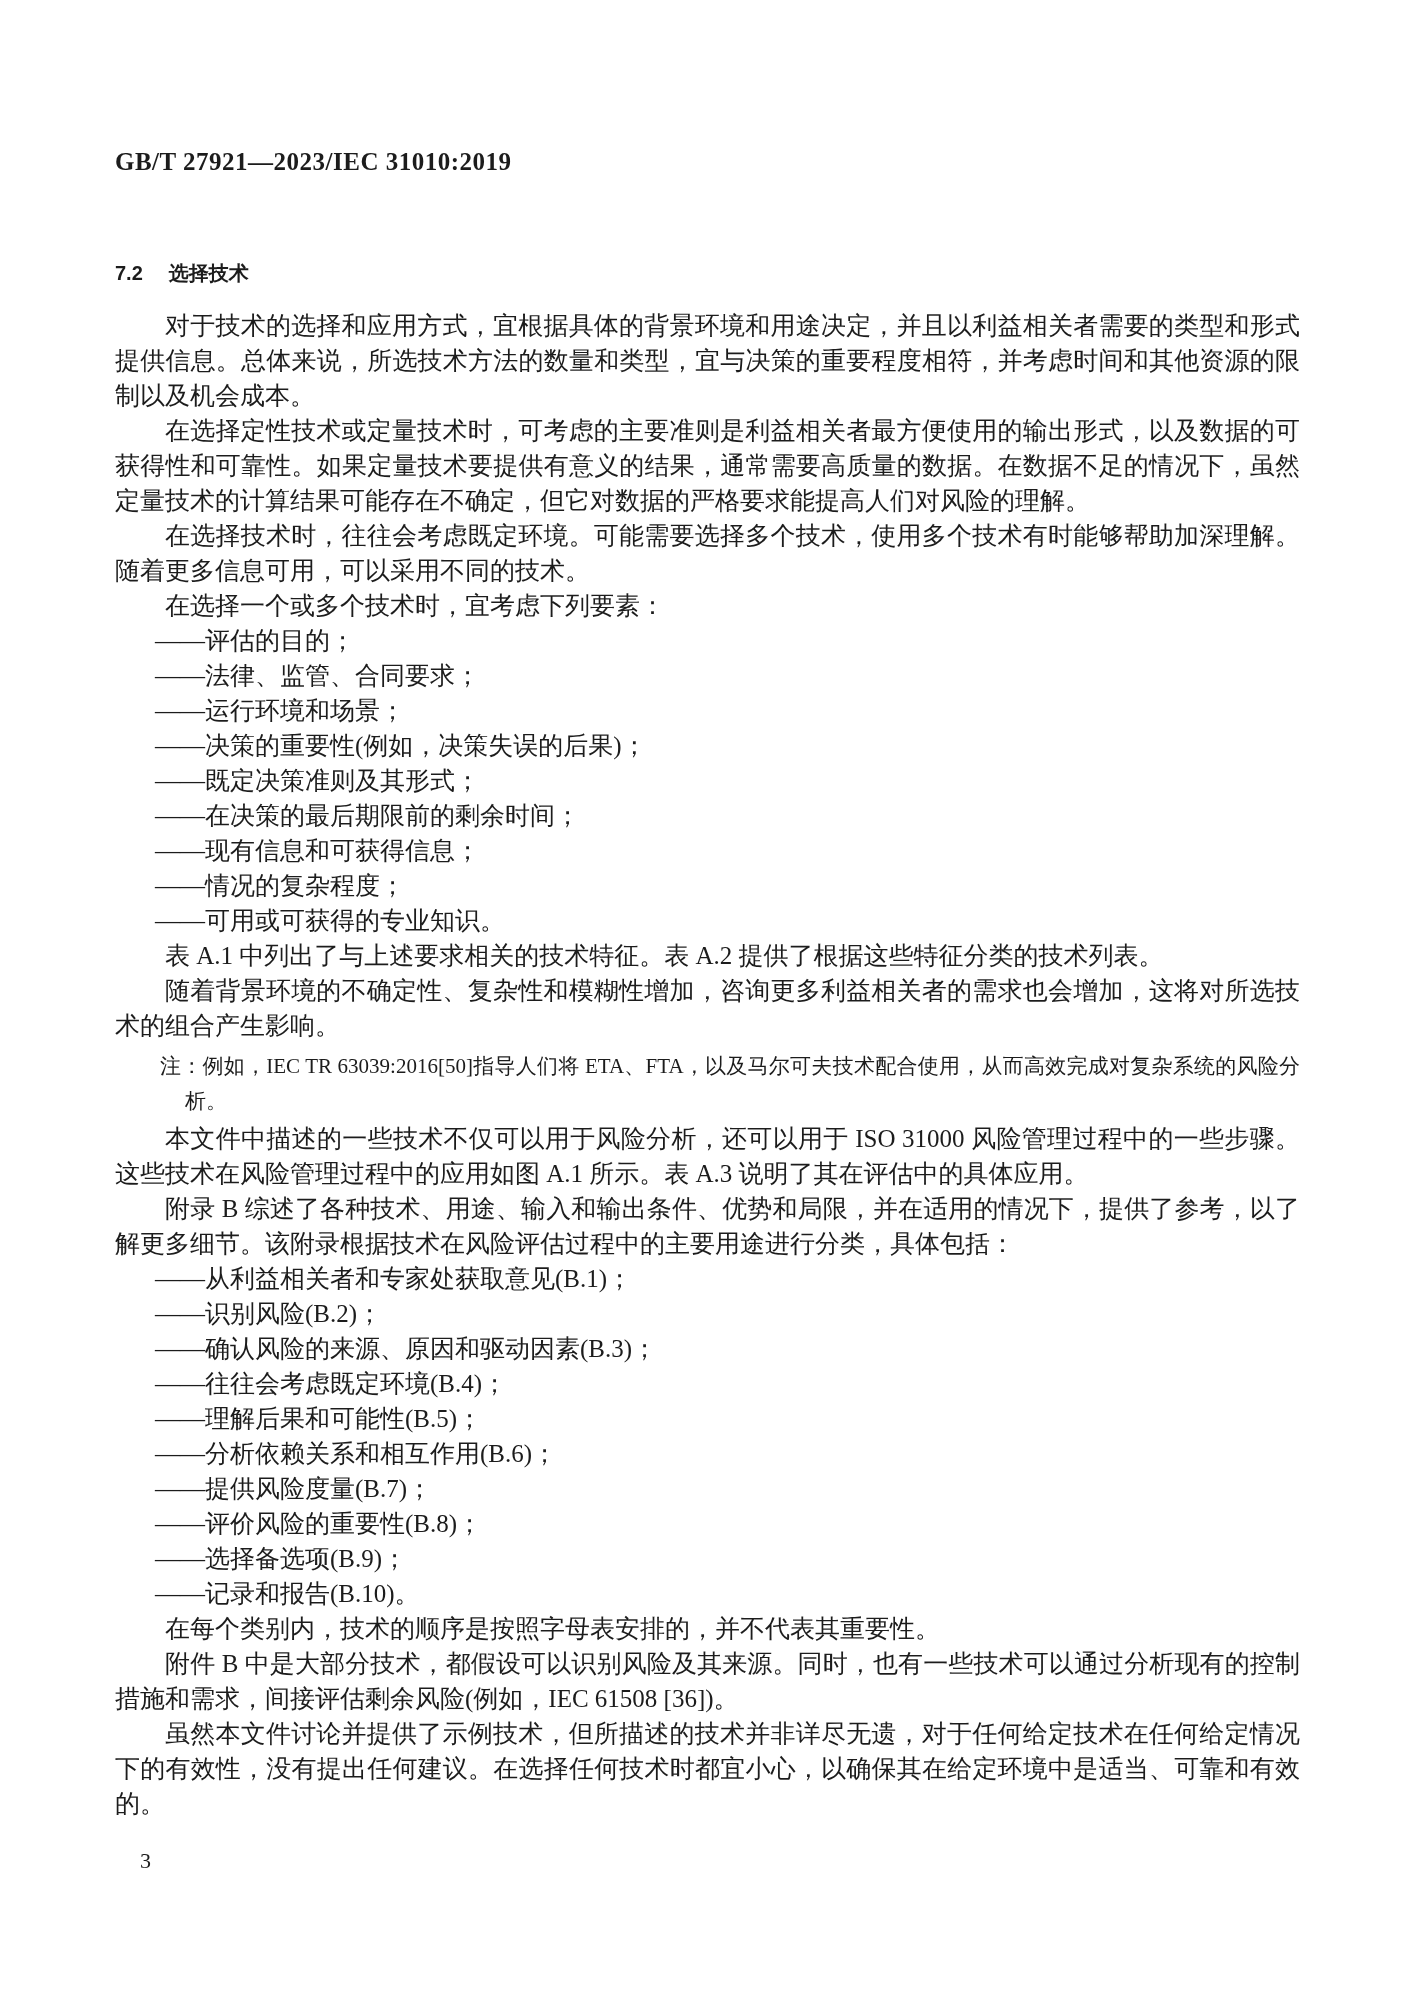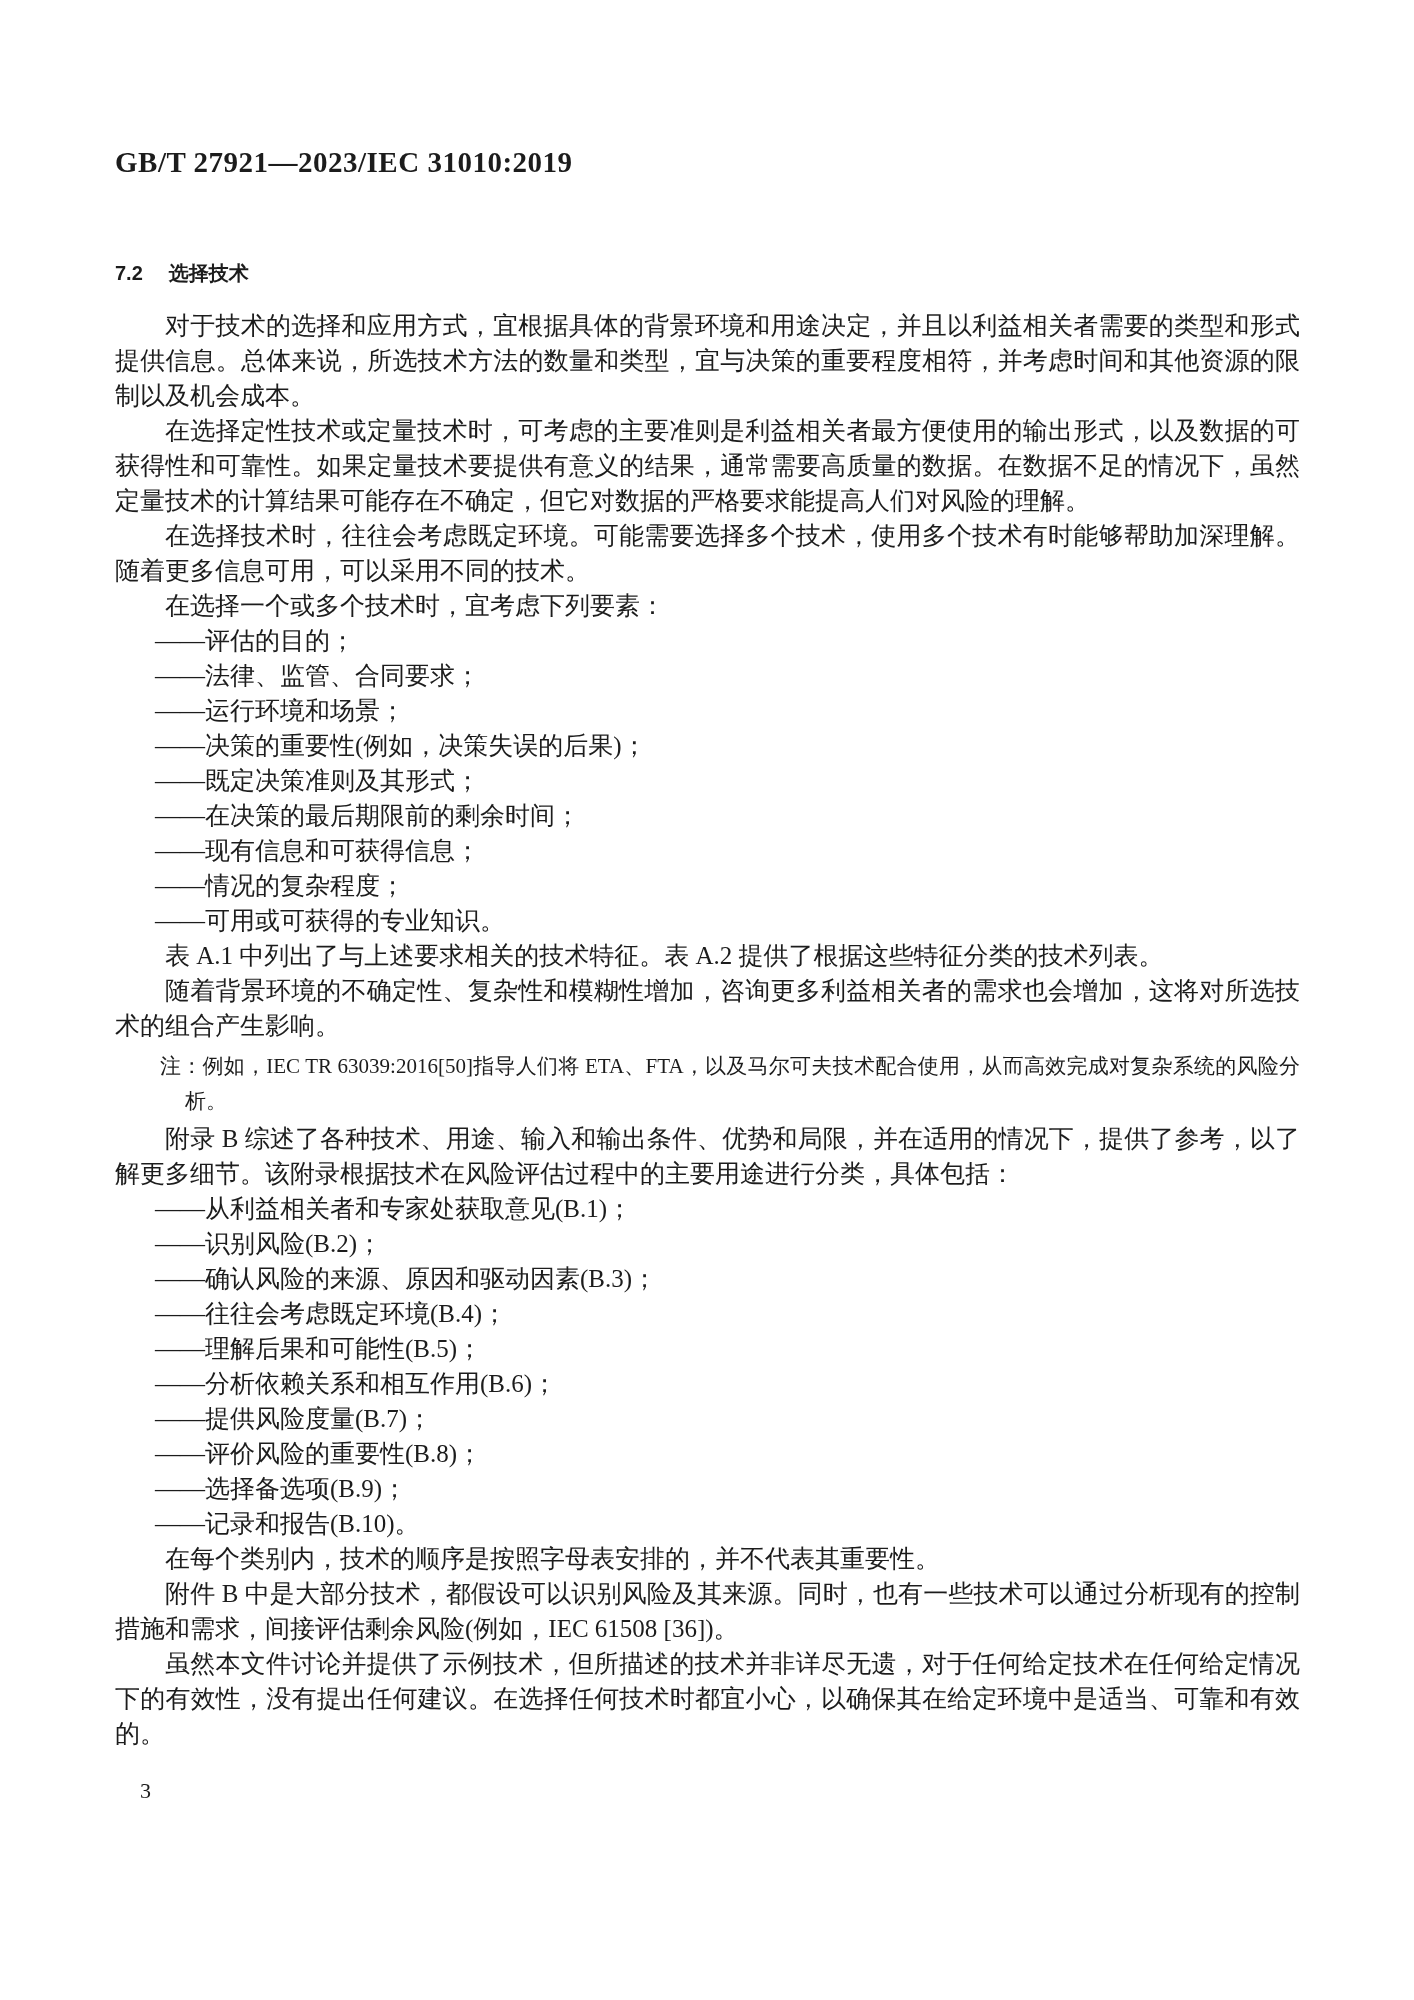--- a/index.html
+++ b/index.html
@@ -12,21 +12,21 @@
     width: 1414px;
     height: 2000px;
     background: #ffffff;
     box-sizing: border-box;
     padding: 148px 114px 0 115px;
     font-family: "Liberation Serif", "DejaVu Serif", serif;
     color: #1c1c1c;
     overflow: hidden;
   }
   .doc-header {
-    font-size: 29px;
+    font-size: 25px;
     font-weight: bold;
     letter-spacing: 0.5px;
     line-height: 28px;
     font-family: "Liberation Serif", "DejaVu Serif", serif;
   }
   .section-heading {
     margin-top: 82px;
     font-size: 20px;
     font-weight: bold;
     line-height: 30px;
@@ -93,20 +93,21 @@
       <p class="para list-item">——现有信息和可获得信息；</p>
       <p class="para list-item">——情况的复杂程度；</p>
       <p class="para list-item">——可用或可获得的专业知识。</p>
     </div>
 
     <p class="para">表 A.1 中列出了与上述要求相关的技术特征。表 A.2 提供了根据这些特征分类的技术列表。</p>
     <p class="para">随着背景环境的不确定性、复杂性和模糊性增加，咨询更多利益相关者的需求也会增加，这将对所选技术的组合产生影响。</p>
 
     <p class="para note"><span>注：</span><span>例如，IEC TR 63039:2016[50]指导人们将 ETA、FTA，以及马尔可夫技术配合使用，从而高效完成对复杂系统的风险分析。</span></p>
 
+    <p class="para">本文件中描述的一些技术不仅可以用于风险分析，还可以用于 ISO 31000 风险管理过程中的一些步骤。这些技术在风险管理过程中的应用如图 A.1 所示。表 A.3 说明了其在评估中的具体应用。</p>
     <p class="para">附录 B 综述了各种技术、用途、输入和输出条件、优势和局限，并在适用的情况下，提供了参考，以了解更多细节。该附录根据技术在风险评估过程中的主要用途进行分类，具体包括：</p>
 
     <div class="list">
       <p class="para list-item">——从利益相关者和专家处获取意见(B.1)；</p>
       <p class="para list-item">——识别风险(B.2)；</p>
       <p class="para list-item">——确认风险的来源、原因和驱动因素(B.3)；</p>
       <p class="para list-item">——往往会考虑既定环境(B.4)；</p>
       <p class="para list-item">——理解后果和可能性(B.5)；</p>
       <p class="para list-item">——分析依赖关系和相互作用(B.6)；</p>
       <p class="para list-item">——提供风险度量(B.7)；</p>

